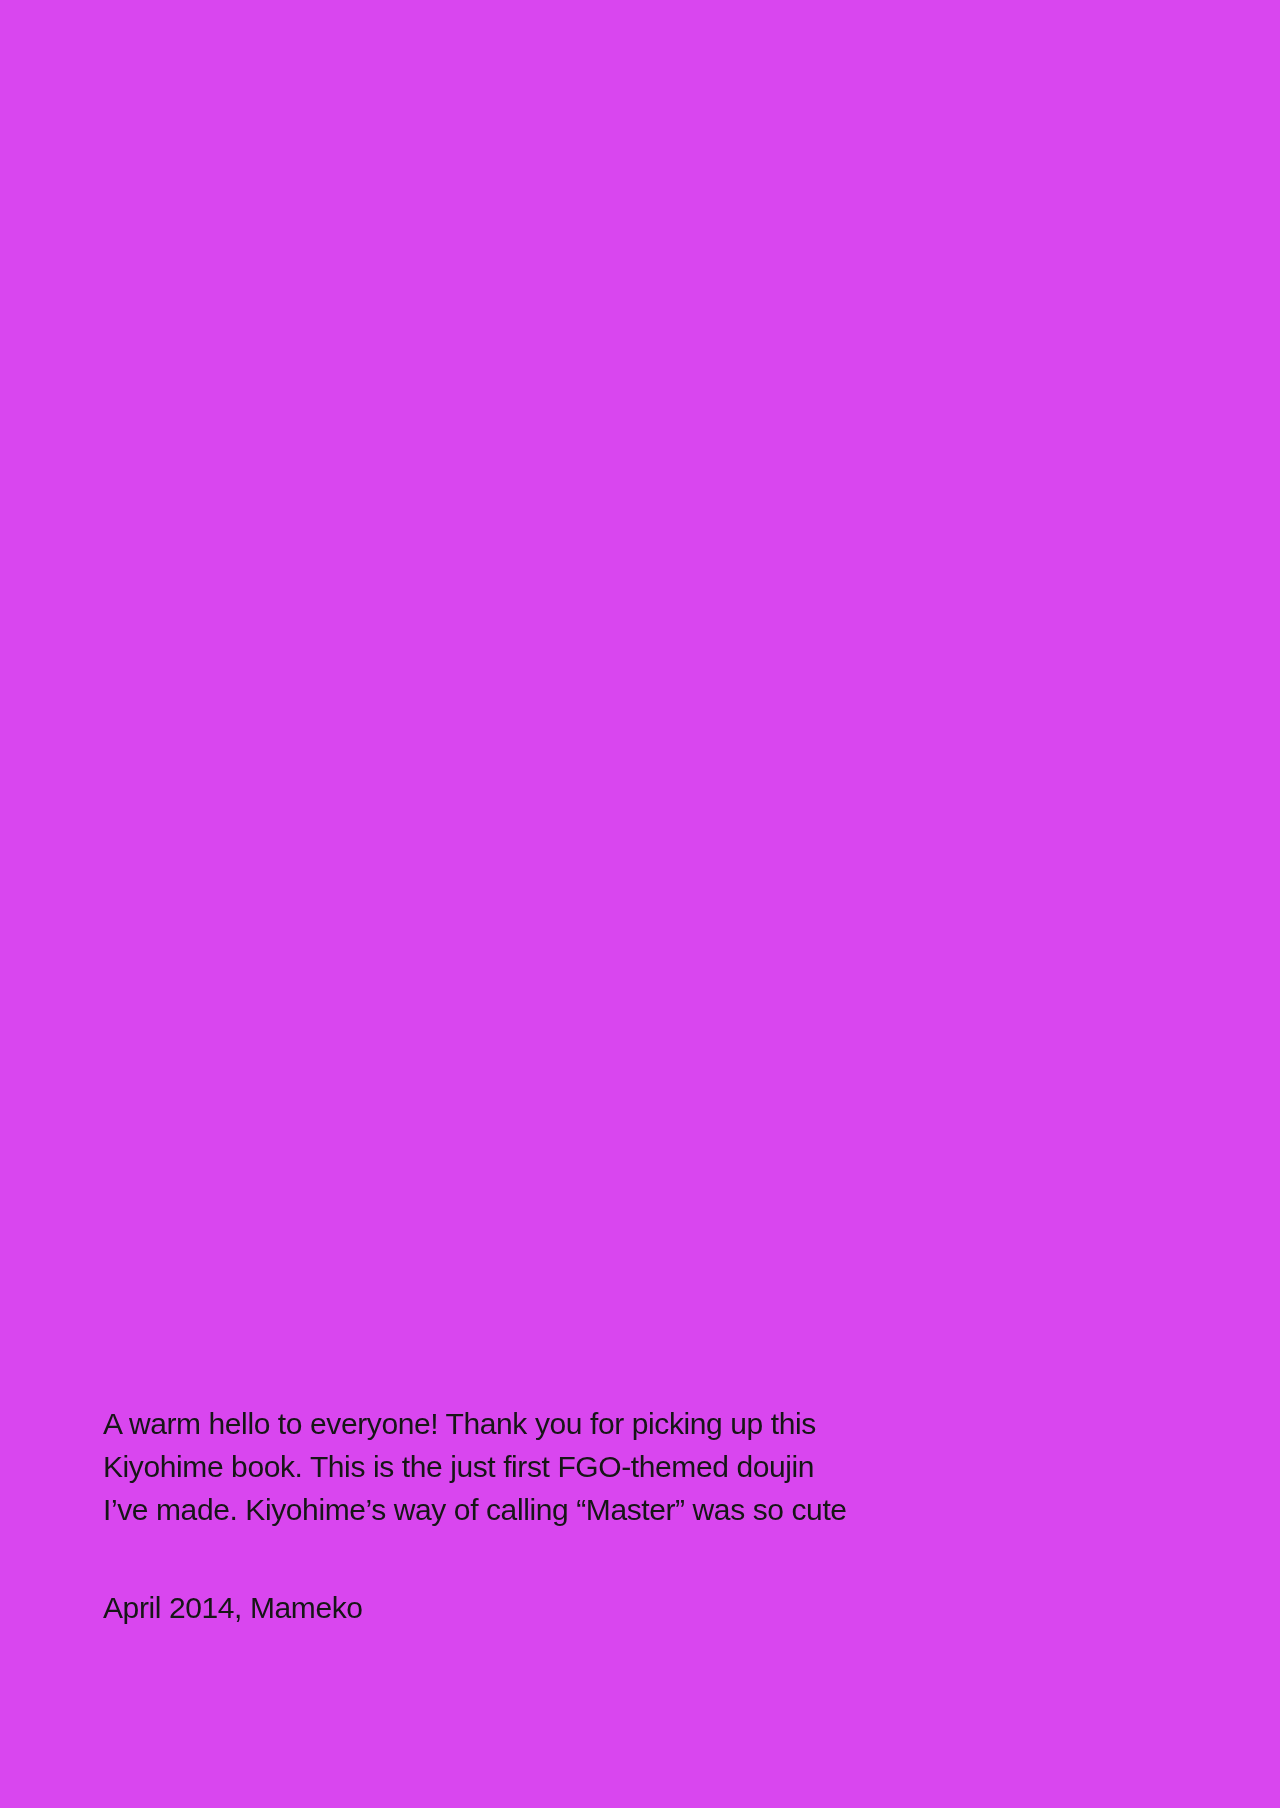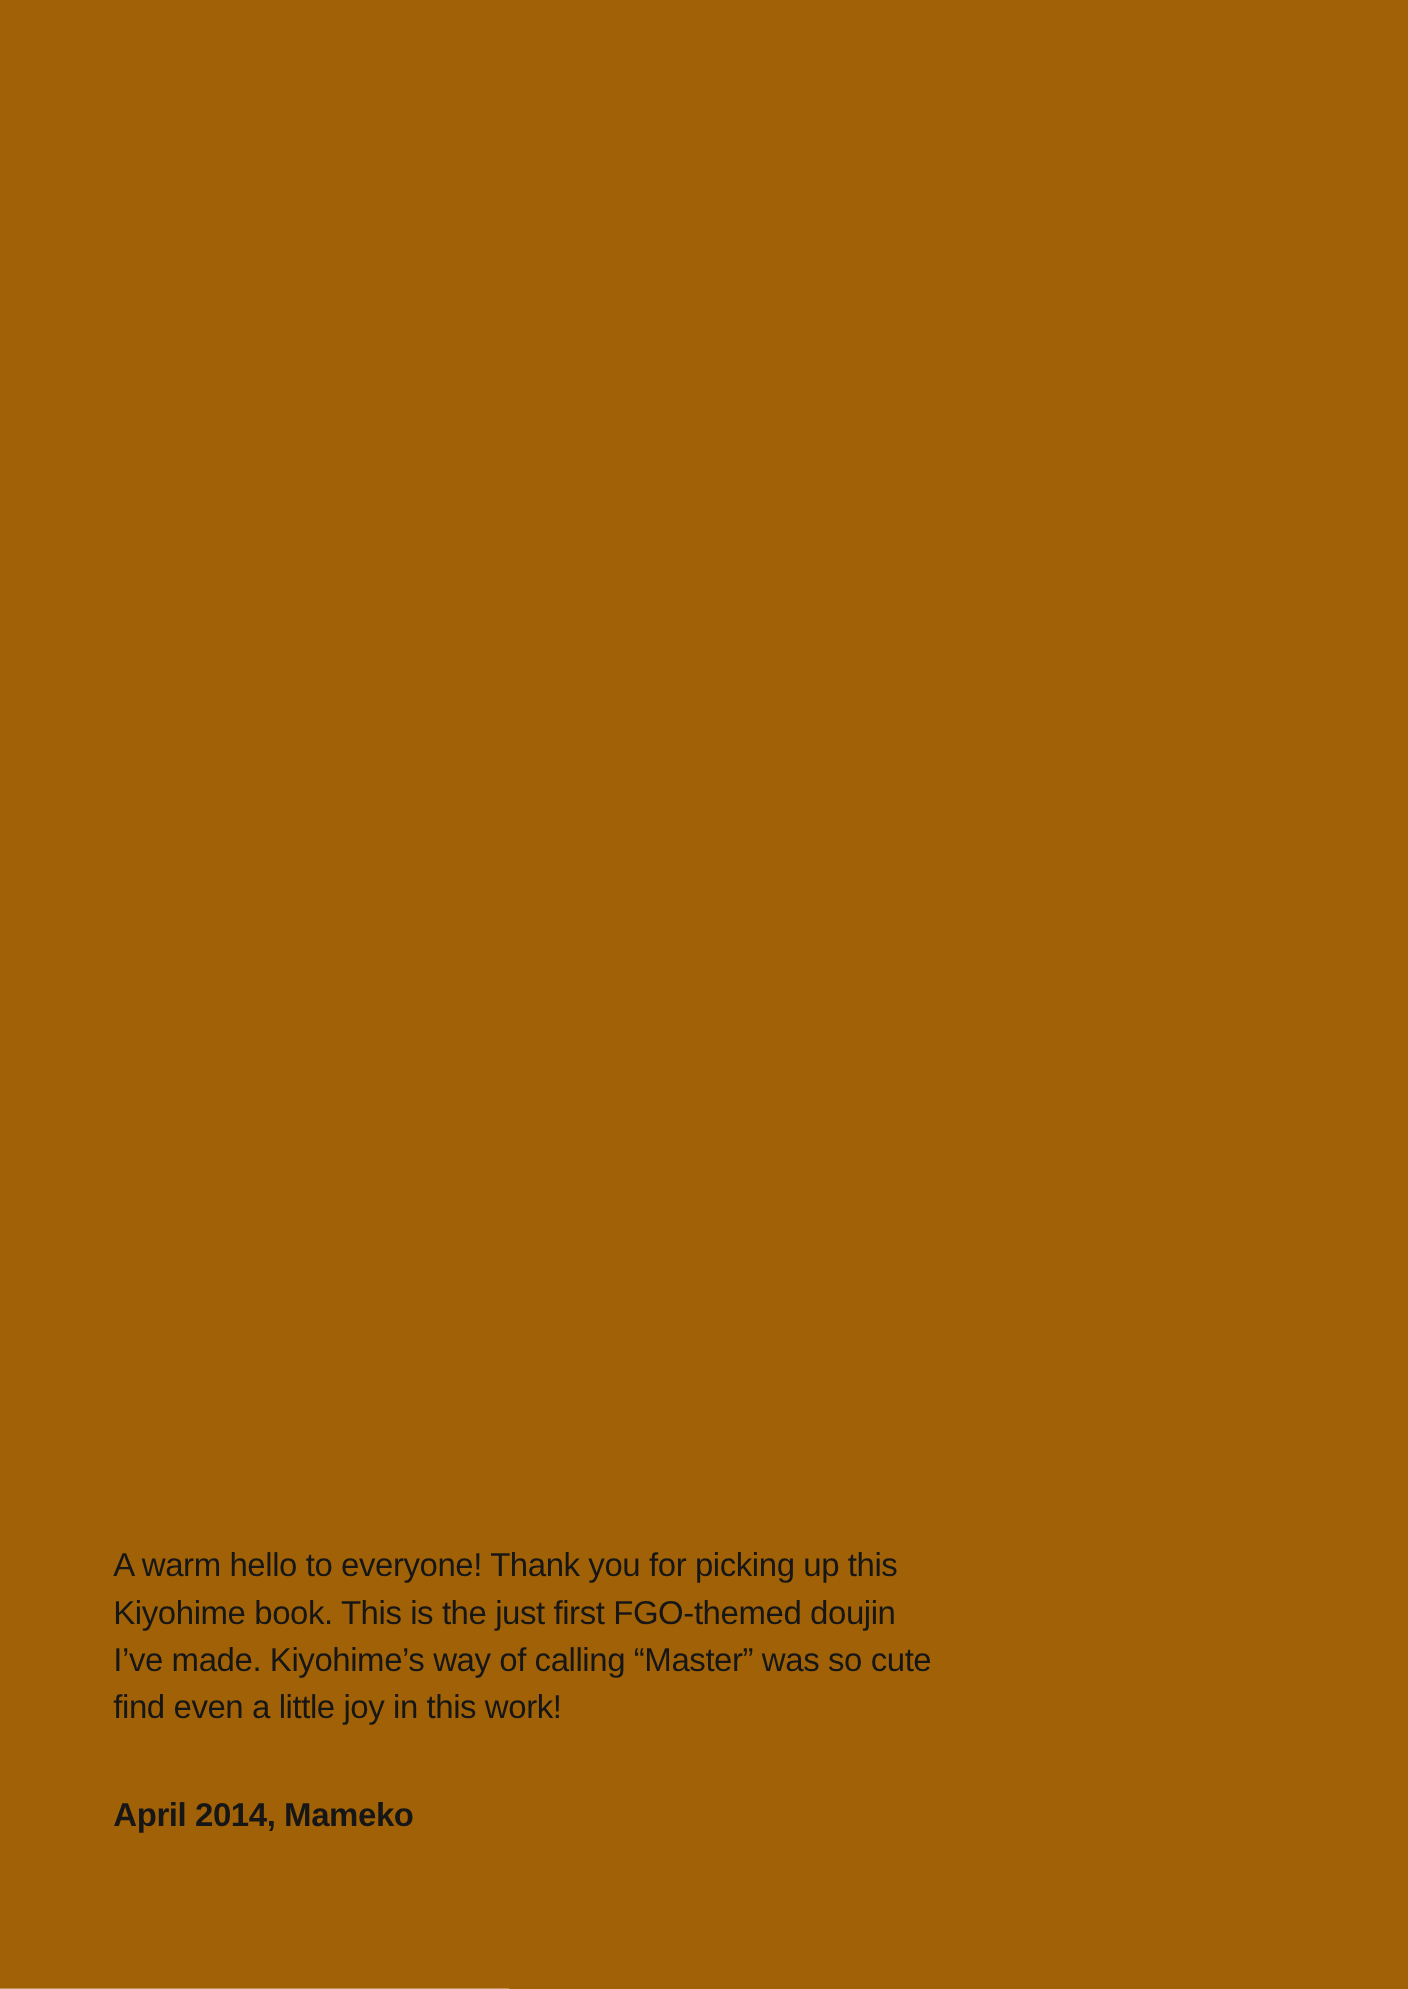--- a/index.html
+++ b/index.html
@@ -12,46 +12,44 @@
     background: #ffffff;
     position: relative;
     overflow: hidden;
   }
   .page {
     position: absolute;
     left: 0;
     top: 0;
     width: 1280px;
     height: 1808px;
-    background: #a16207;
+    background: #d946ef;
   }
   .afterword {
     position: absolute;
     left: 103px;
     top: 1402px;
     color: #161616;
     font-family: "Liberation Sans", sans-serif;
     font-size: 30px;
     line-height: 43px;
     letter-spacing: -0.4px;
     white-space: nowrap;
   }
   .afterword p {
     margin: 0;
     padding: 0;
   }
   .afterword .signature {
     margin-top: 55px;
-    font-weight: bold;
   }
 </style>
 </head>
 <body>
 
 <div class="page">
   <div class="afterword">
     <p>A warm hello to everyone! Thank you for picking up this</p>
     <p>Kiyohime book. This is the just first FGO-themed doujin</p>
     <p>I’ve made. Kiyohime’s way of calling “Master” was so cute</p>
-    <p>find even a little joy in this work!</p>
     <p class="signature">April 2014, Mameko</p>
   </div>
 </div>
 
 </body></html>

